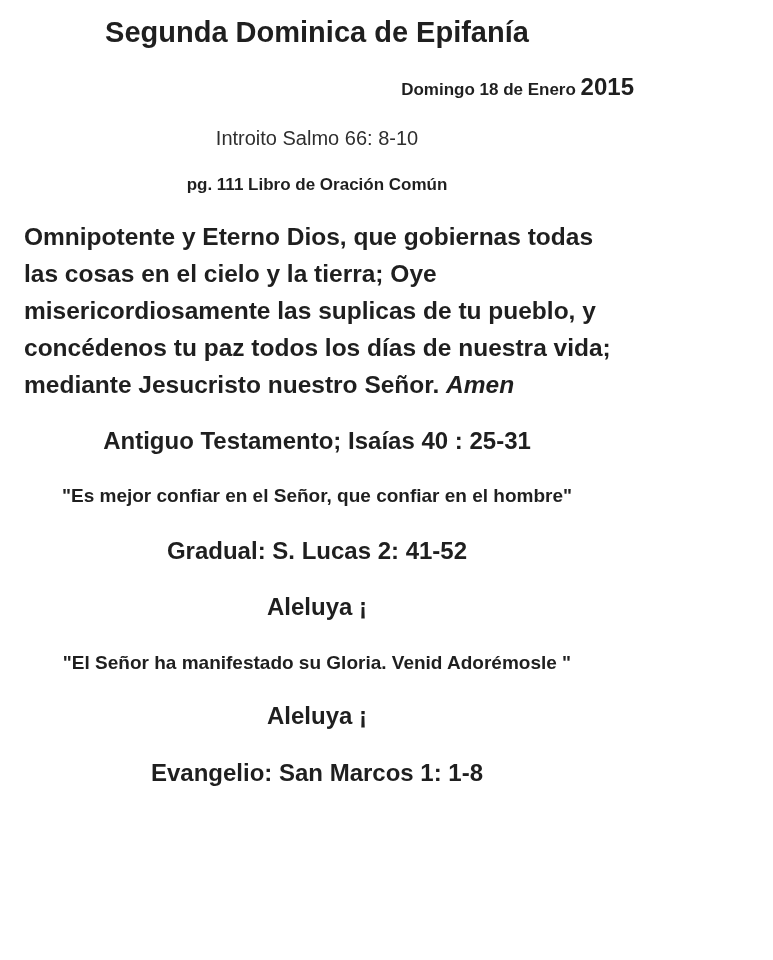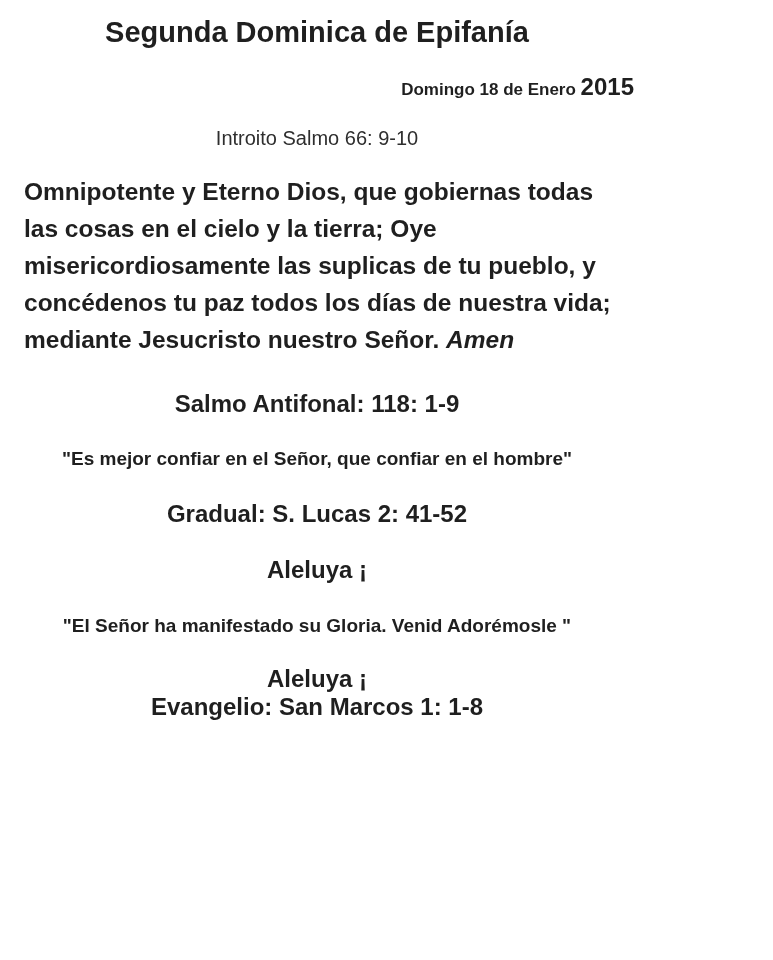--- a/index.html
+++ b/index.html
@@ -75,43 +75,44 @@
     font-weight: bold;
   }
   .rl-ot      { margin-top: 24px; }
   .rl-psalm   { margin-top: 32px; }
   .rl-quote1  { margin-top: 30px; }
   .rl-nt      { margin-top: 26px; }
   .rl-gradual { margin-top: 30px; text-align: center; }
   .rl-alle1   { margin-top: 28px; }
   .rl-quote2  { margin-top: 31px; }
   .rl-alle2   { margin-top: 28px; }
-  .rl-gospel  { }
+  .rl-gospel  { margin-top: 29px; }
 </style>
 </head>
 <body>
 
 <div class="page">
 
   <div class="doc-title center">Segunda Dominica de Epifanía</div>
 
   <div class="date-line center">
     <span>Domingo 18 de Enero </span><span class="year">2015</span>
   </div>
 
-  <div class="introit-line center">Introito Salmo 66: 9-10</div>
+  <div class="introit-line center">Introito Salmo 66: 8-10</div>
 
 
+  <div class="page-ref center">pg. 111 Libro de Oración Común</div>
 
   <div class="collect-prayer">
     <span>Omnipotente y Eterno Dios, que gobiernas todas las cosas en el cielo y la tierra; Oye misericordiosamente las suplicas de tu pueblo, y concédenos tu paz todos los días de nuestra vida; mediante Jesucristo nuestro Señor. </span><span class="amen">Amen</span>
   </div>
 
+  <div class="reading-line rl-ot center">Antiguo Testamento; Isaías 40 : 25-31</div>
 
-  <div class="reading-line rl-psalm center">Salmo Antifonal: 118: 1-9</div>
 
   <div class="quote-line rl-quote1 center">"Es mejor confiar en el Señor, que confiar en el hombre"</div>
 
 
   <div class="reading-line rl-gradual center">Gradual: S. Lucas 2: 41-52</div>
 
   <div class="reading-line rl-alle1 center">Aleluya ¡</div>
 
   <div class="quote-line rl-quote2 center">"El Señor ha manifestado su Gloria. Venid Adorémosle "</div>
 

